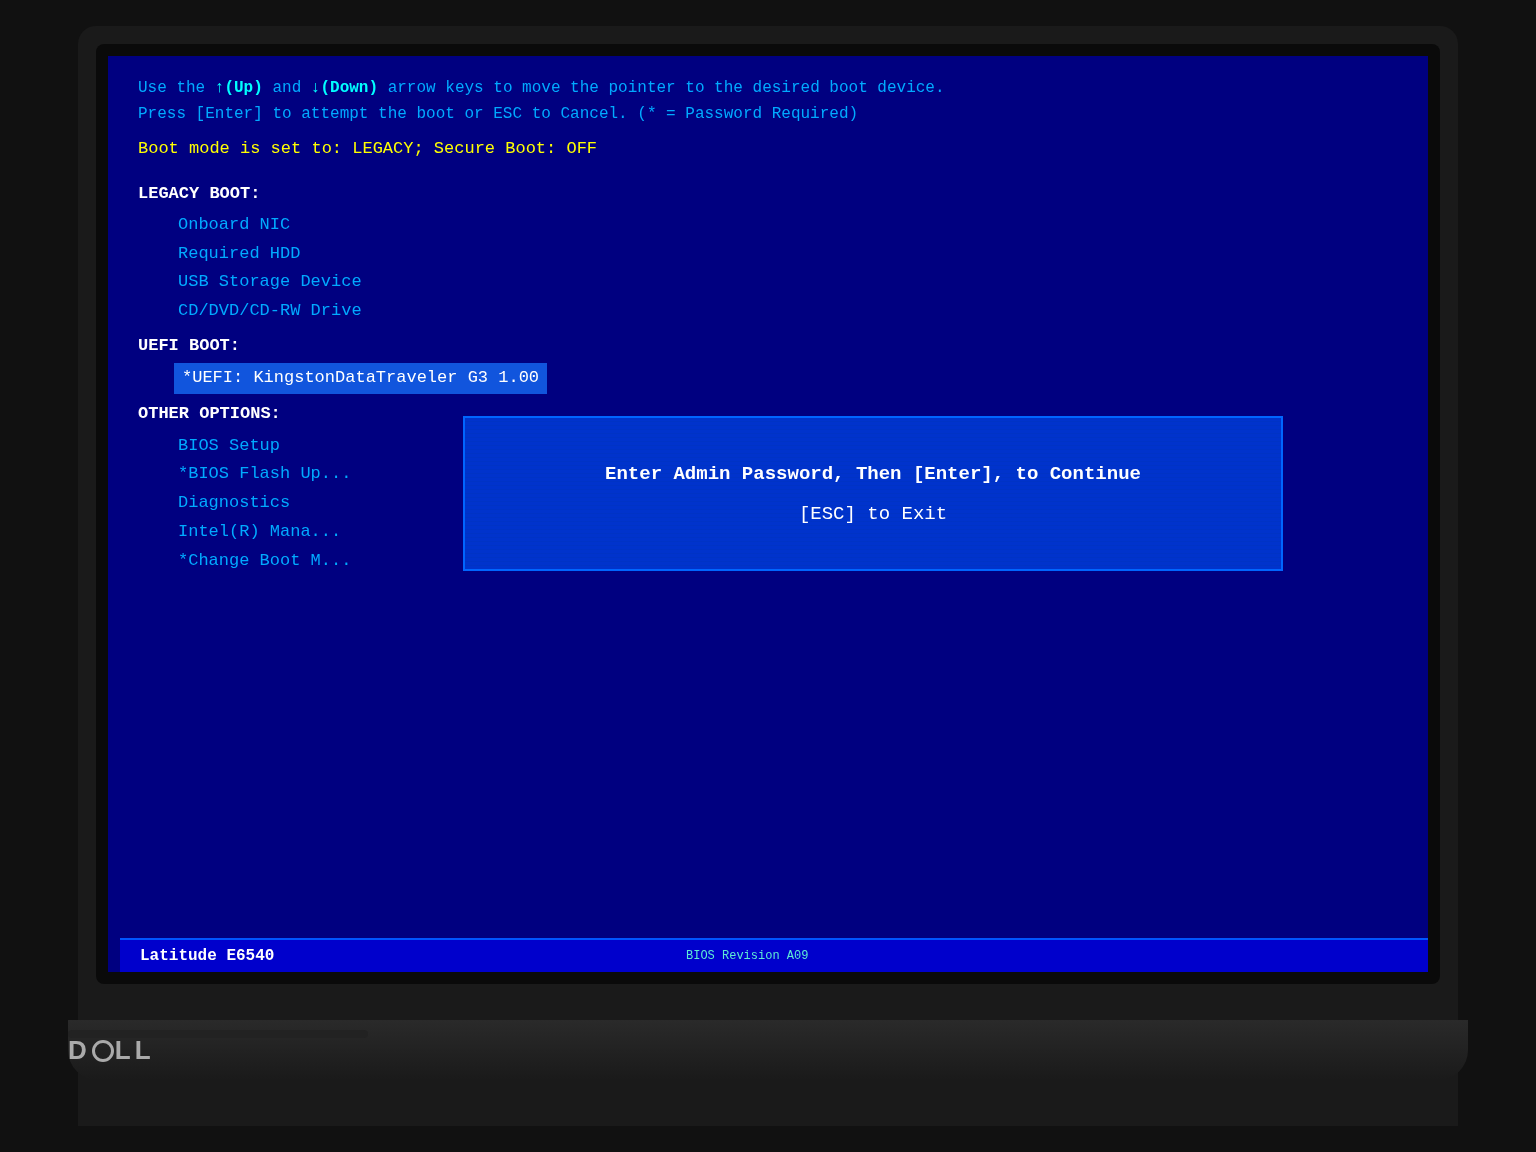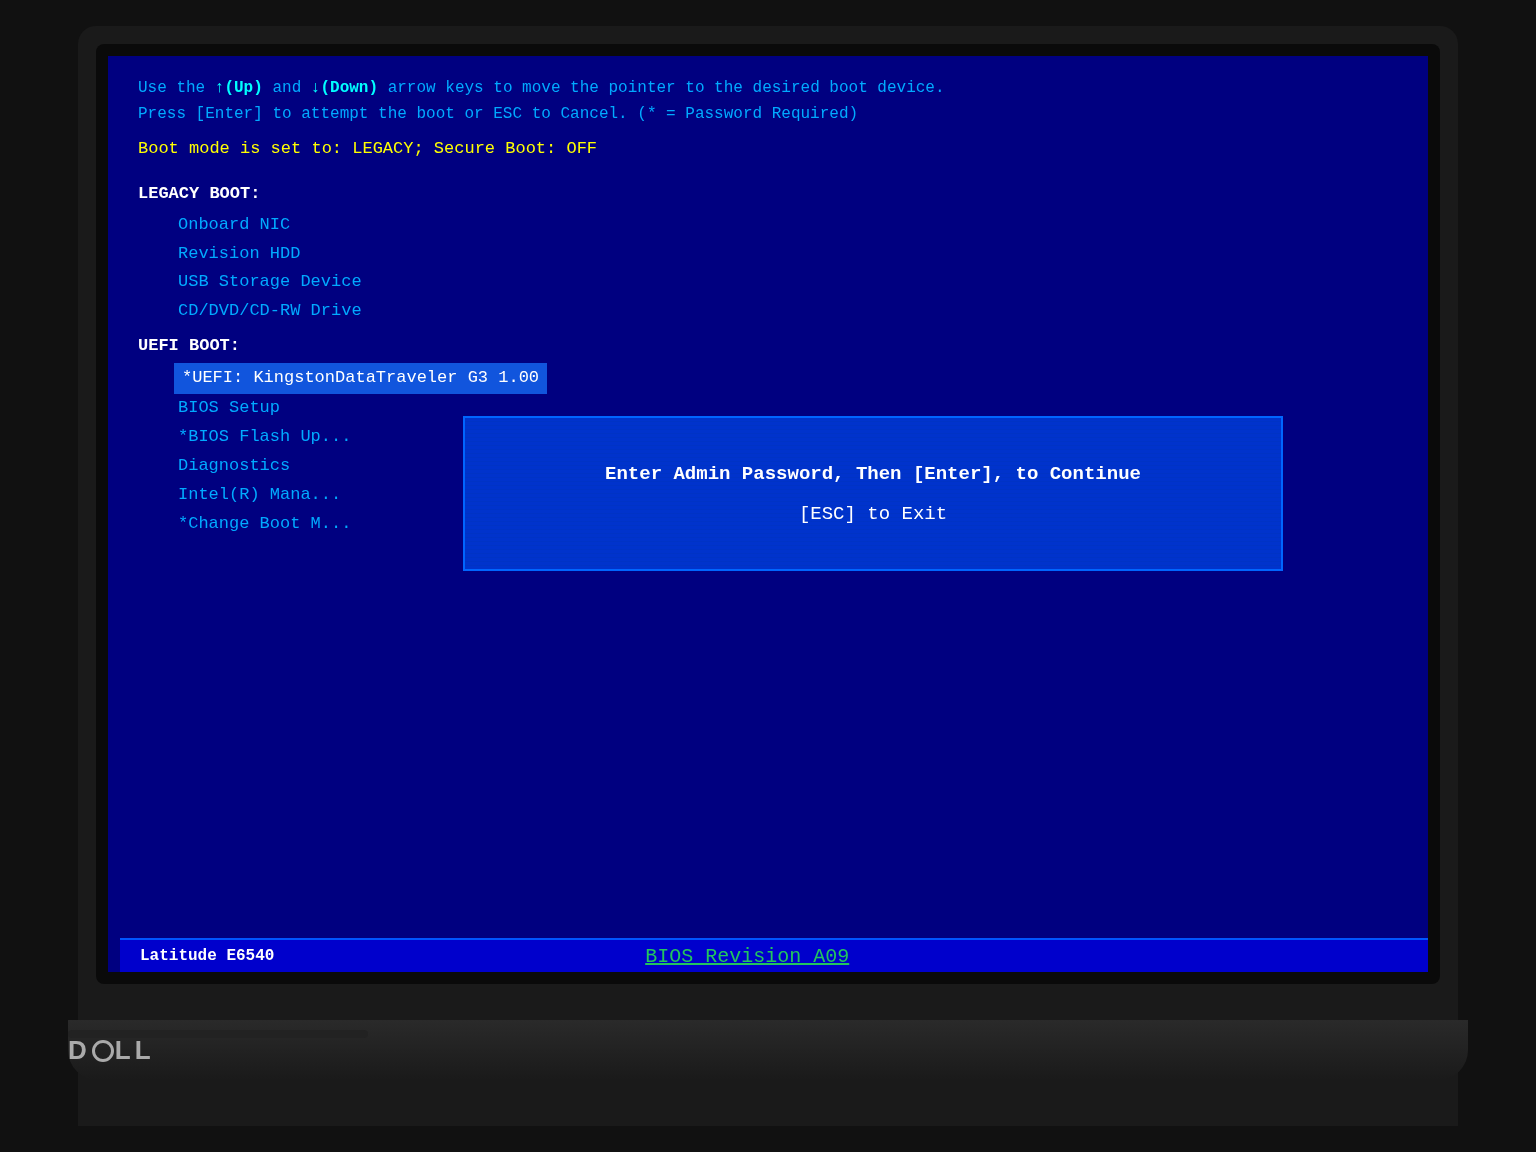--- a/index.html
+++ b/index.html
@@ -153,24 +153,23 @@
     }
 
     .bottom-bar-left {
       color: #ffffff;
       font-family: 'Courier New', Courier, monospace;
       font-size: 16px;
       font-weight: bold;
     }
 
     .bottom-bar-center {
-      color: #22c55e;
-      font-family: 'Courier New', Courier, monospace;
-      font-size: 20px;
-      text-decoration: underline;
+      color: #5eead4;
+      font-family: 'Courier New', Courier, monospace;
+      font-size: 12px;
     }
 
     .bottom-bar-right {
       width: 200px;
     }
 
     .laptop-bottom {
       width: 1400px;
       height: 60px;
       background: linear-gradient(to bottom, #2a2a2a, #1a1a1a);
@@ -226,30 +225,31 @@
         <div class="instruction-line">
           Use the <span class="highlight">↑(Up)</span> and <span class="highlight">↓(Down)</span> arrow keys to move the pointer to the desired boot device.
         </div>
         <div class="instruction-line">Press [Enter] to attempt the boot or ESC to Cancel. (* = Password Required)</div>
 
         <div class="boot-mode-line">Boot mode is set to: LEGACY; Secure Boot: OFF</div>
 
         <div class="section-header">LEGACY BOOT:</div>
 
         <div class="boot-item">Onboard NIC</div>
-        <div class="boot-item">Revision HDD</div>
+        <div class="boot-item">Required HDD</div>
         <div class="boot-item">USB Storage Device</div>
         <div class="boot-item">CD/DVD/CD-RW Drive</div>
 
         <div class="section-header">UEFI BOOT:</div>
 
         <div style="padding-left: 36px; line-height: 1.7;">
           <span class="selected-highlight" style="padding: 1px 8px; background: #1155dd; color: #fff; font-size:17px; font-family:'Courier New',monospace;">*UEFI: KingstonDataTraveler G3 1.00</span>
         </div>
 
+        <div class="section-header">OTHER OPTIONS:</div>
 
         <div class="other-item">BIOS Setup</div>
         <div class="other-item">*BIOS Flash Up...</div>
         <div class="other-item">Diagnostics</div>
         <div class="other-item">Intel(R) Mana...</div>
         <div class="other-item">*Change Boot M...</div>
 
       </div>
 
       <div class="password-dialog">

